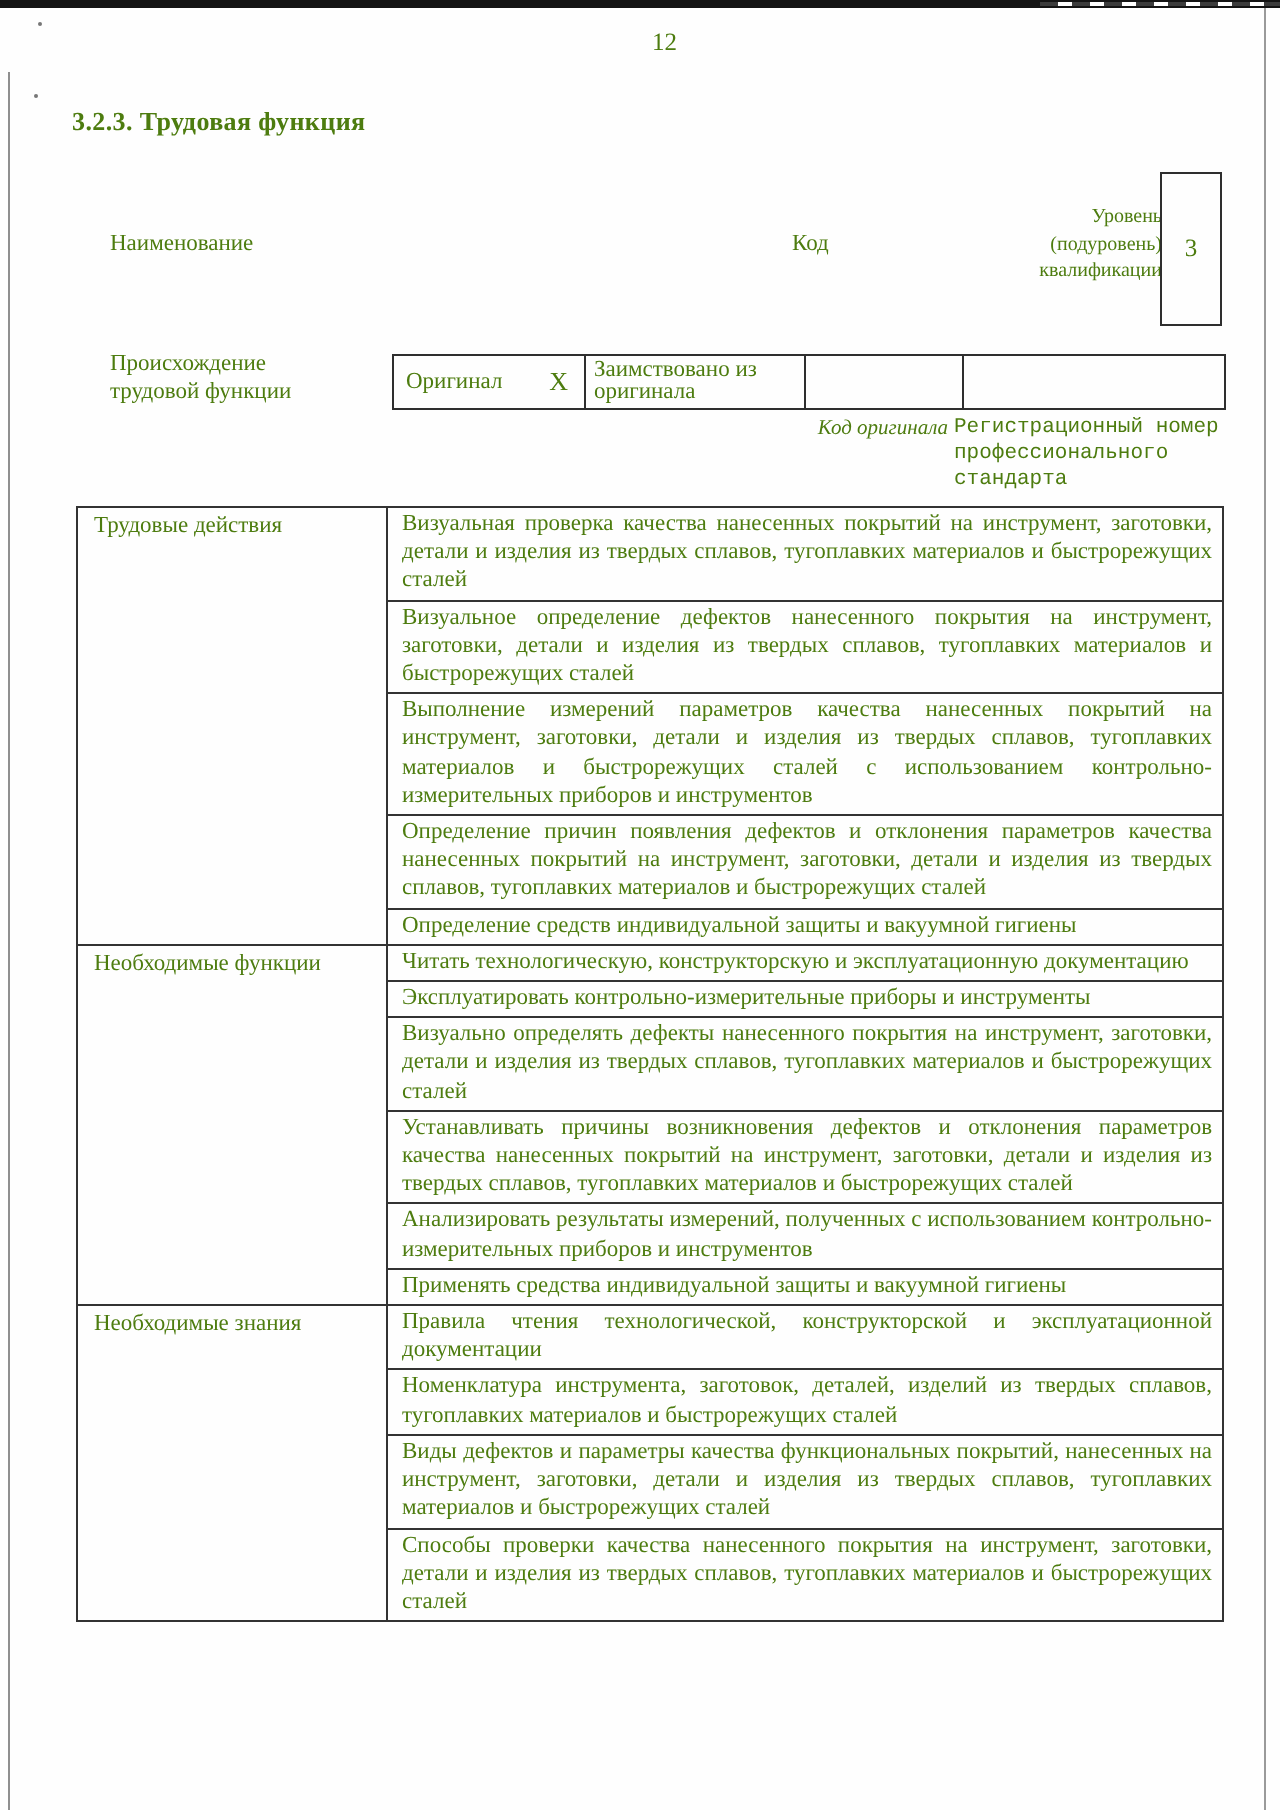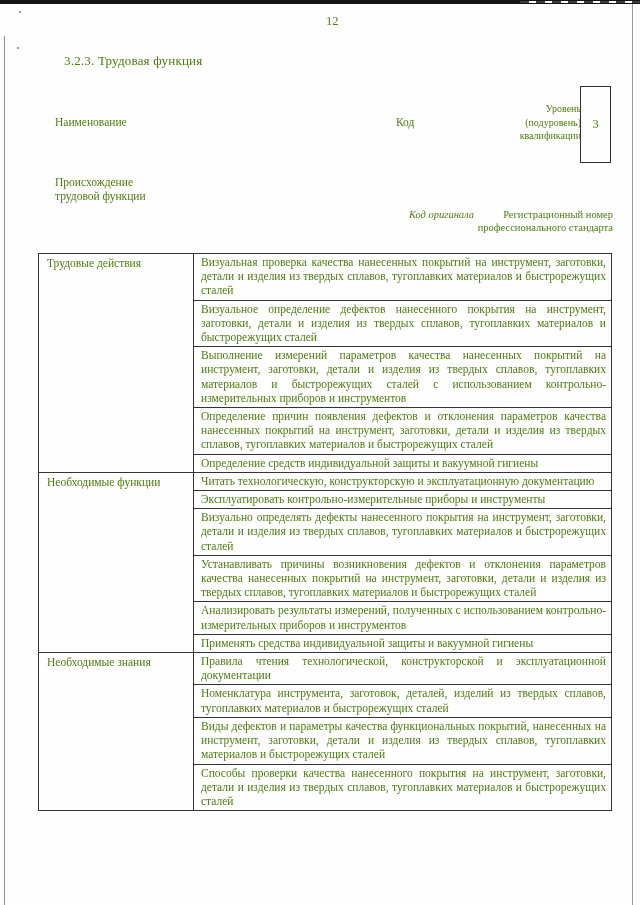--- a/index.html
+++ b/index.html
@@ -35,22 +35,22 @@
     width: 1px; height: 901px; background: #9a9a9a;
   }
   .speckle { position: absolute; width: 2px; height: 2px; background: #777; border-radius: 50%; }
 
   .page-number {
     position: absolute; left: 326px; top: 14px;
     font-size: 12.5px;
   }
 
   .section-heading {
-    position: absolute; left: 64px; top: 53px;
-    font-size: 13px; font-weight: normal; letter-spacing: 0.2px;
+    position: absolute; left: 36px; top: 53px;
+    font-size: 13px; font-weight: bold; letter-spacing: 0.2px;
   }
 
   
   .fh-name-label {
     position: absolute; left: 55px; top: 116px; font-size: 11.5px;
   }
   .fh-name-box {
     position: absolute; left: 123px; top: 84px;
     width: 193px; height: 79px;
     border: 1.5px solid #2e2e2e;
@@ -100,21 +100,21 @@
   .origin-mark { font-size: 13px; }
   .origin-cell-borrowed { width: 110px; padding: 0 4px; font-size: 10.5px; line-height: 11.5px; }
   .origin-cell-code { width: 79px; }
   .origin-cell-reg { width: 131px; }
   .origin-caption-code {
     position: absolute; left: 402px; top: 208px; width: 79px;
     text-align: center; font-size: 10.5px; line-height: 13px; font-style: italic;
   }
   .origin-caption-reg {
     position: absolute; left: 477px; top: 208px; width: 136px;
-    text-align: right; font-size: 10.5px; line-height: 13px;
+    text-align: left; font-size: 10.5px; line-height: 13px; font-family: Liberation Mono, monospace;
   }
 
   
   .main-table {
     position: absolute; left: 38px; top: 253px;
     width: 574px;
     border-collapse: collapse;
     table-layout: fixed;
   }
   .main-table td {
@@ -146,20 +146,35 @@
   <div class="page-number">12</div>
 
   <div class="section-heading">3.2.3. Трудовая функция</div>
 
   <div class="fh-name-label">Наименование</div>
   <div class="fh-code-label">Код</div>
   <div class="fh-level-label">Уровень (подуровень) квалификации</div>
   <div class="fh-level-box">3</div>
 
   <div class="origin-label">Происхождение трудовой функции</div>
+  <table class="origin-table">
+    <tbody>
+        <tr>
+      <td class="origin-cell-original">
+        <div class="cell-inner">
+          <span>Оригинал</span>
+          <span class="origin-mark">X</span>
+        </div>
+      </td>
+      <td class="origin-cell-borrowed">Заимствовано из оригинала</td>
+      <td class="origin-cell-code"></td>
+      <td class="origin-cell-reg"></td>
+    </tr>
+  </tbody>
+    </table>
   <div class="origin-caption-code">Код оригинала</div>
   <div class="origin-caption-reg">Регистрационный номер профессионального стандарта</div>
 
   <table class="main-table">
     <colgroup>
         <col class="col-label">
         <col>
       </colgroup>
 
     <tbody>

